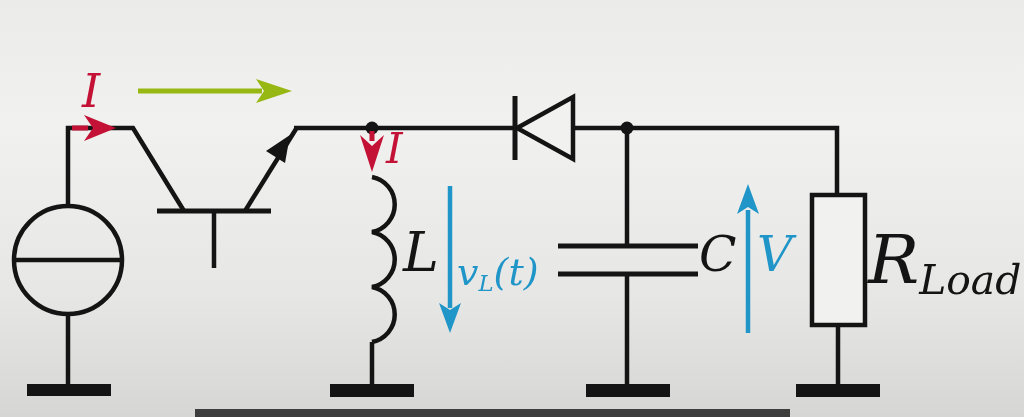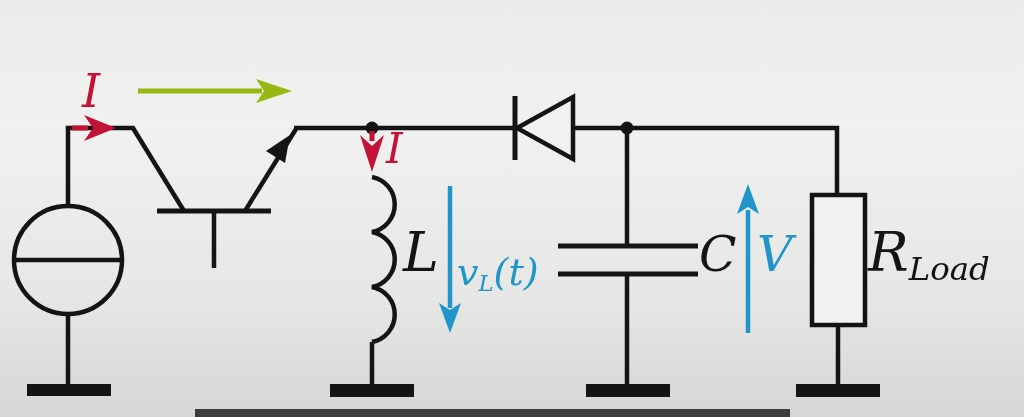--- a/index.html
+++ b/index.html
@@ -115,19 +115,19 @@
   <div class="lbl" style="left:403px;top:226px;font-size:54px;">L</div>
 
   <div class="lbl blue" style="left:457px;top:231px;font-size:38px;margin-top:22px;">
     <span>v</span><sub>L</sub><span>(t)</span>
   </div>
 
   <div class="lbl" style="left:699px;top:230px;font-size:49px;">C</div>
 
   <div class="lbl blue" style="left:757px;top:230px;font-size:49px;">V</div>
 
-  <div class="lbl" style="left:868px;top:226px;font-size:54px;">
+  <div class="lbl" style="left:868px;top:226px;font-size:68px;">
     <span>R</span><sub>Load</sub>
   </div>
 
   <div class="progress"></div>
 
 </div>
 
 </body></html>

